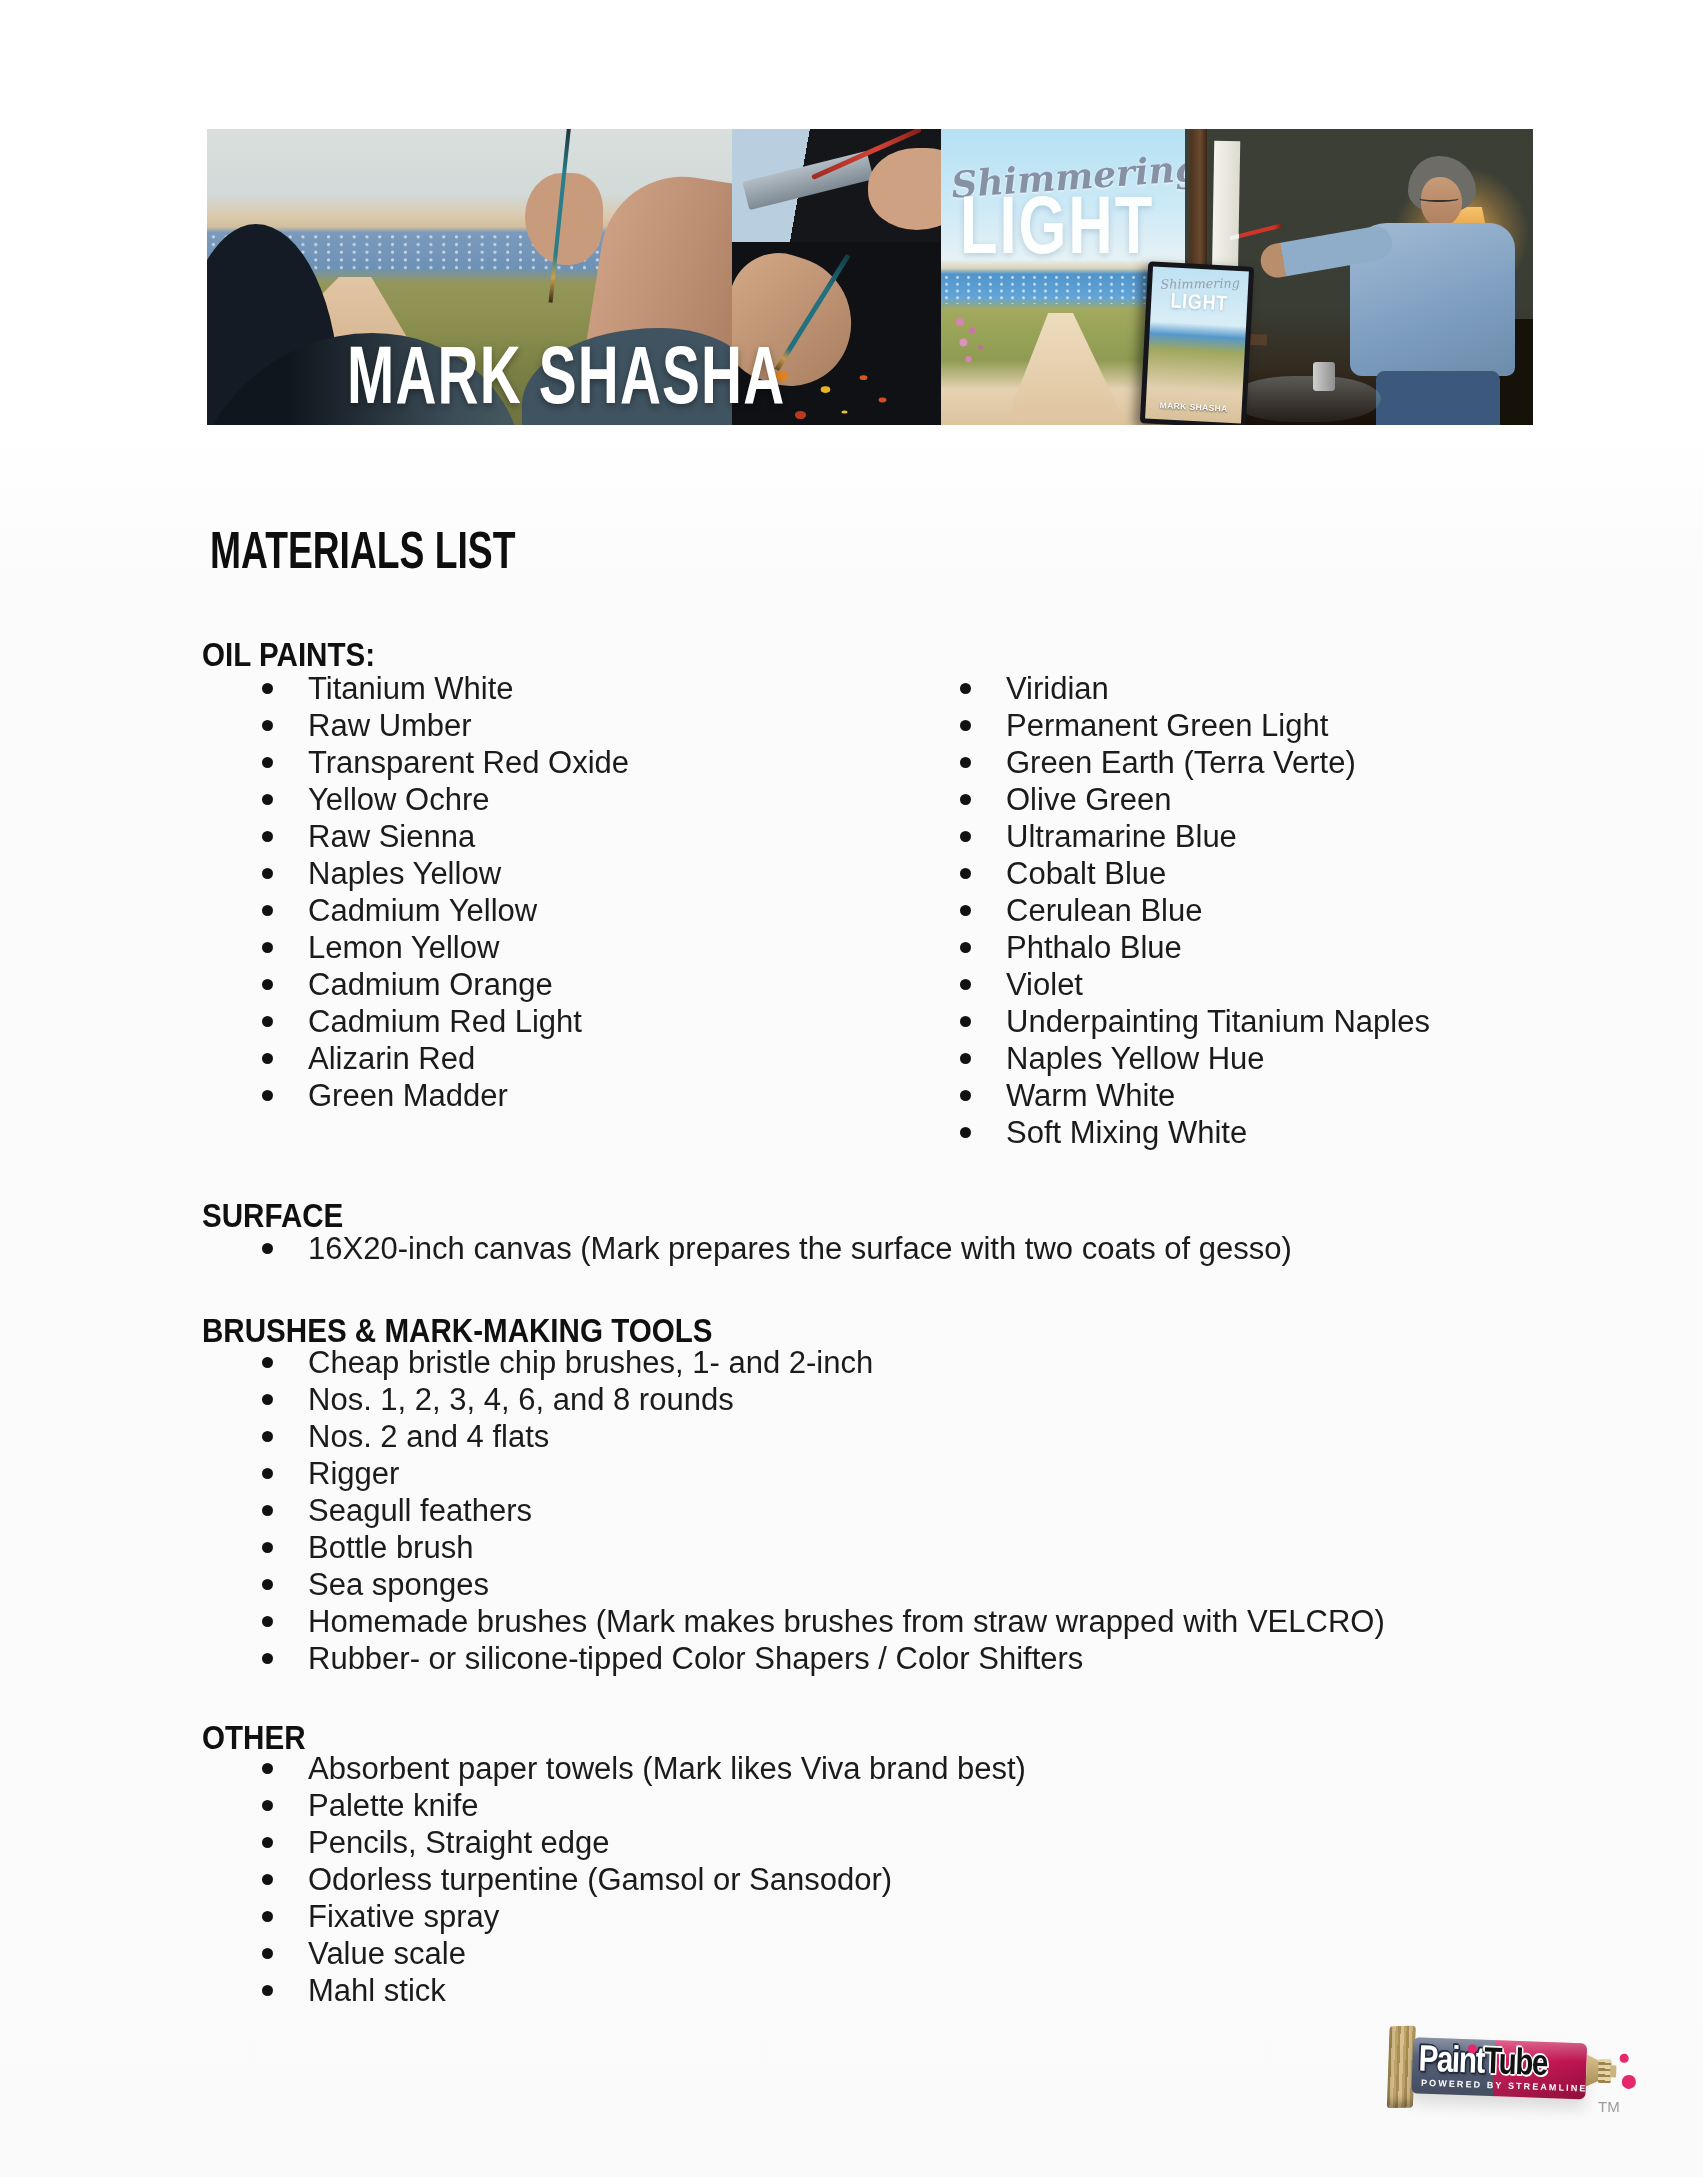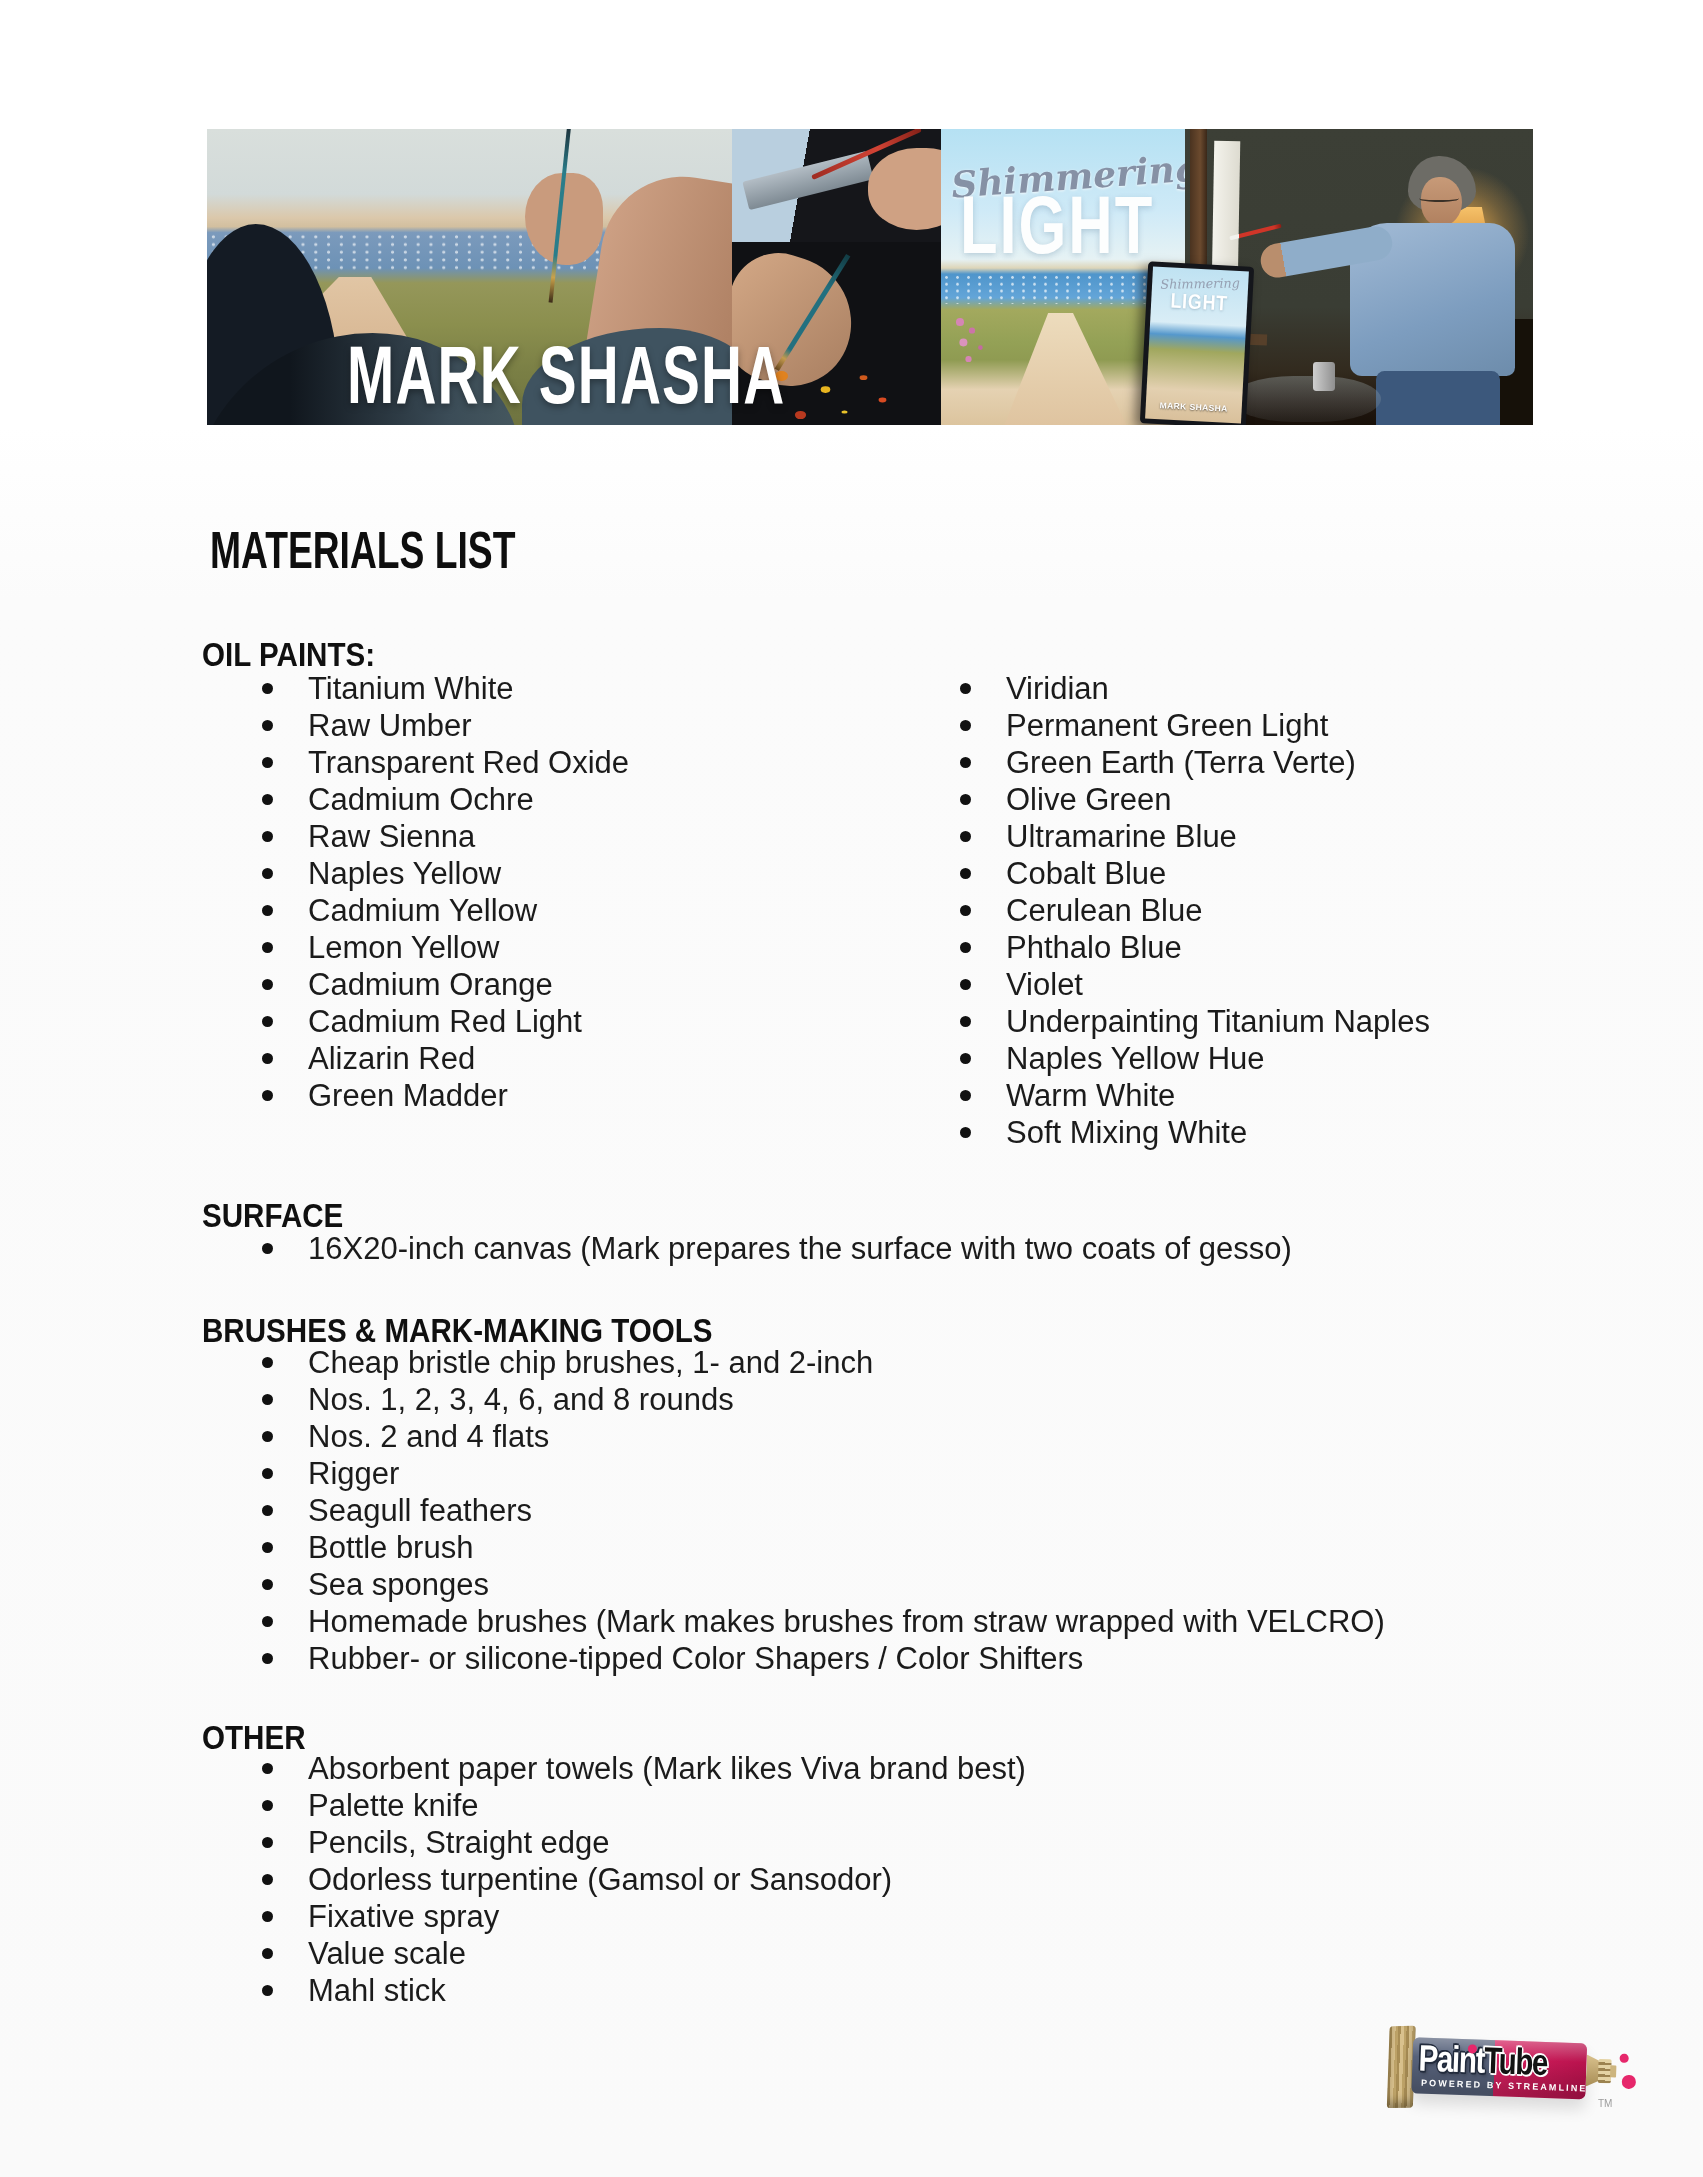--- a/index.html
+++ b/index.html
@@ -163,21 +163,21 @@
   .i-dot{position:absolute;left:55px;top:5.1px;z-index:3;width:8.5px;height:8.5px;border-radius:50%;background:#e6276b;}
   .tagline{position:absolute;left:9.4px;bottom:6px;z-index:2;font-size:9px;font-weight:700;
     letter-spacing:2.1px;color:#ffffff;white-space:nowrap;}
   .neck{position:absolute;left:198px;top:22px;width:13.6px;height:32px;
     background:linear-gradient(180deg,#d9c18d,#a88d55);clip-path:polygon(0 0,100% 20%,100% 80%,0 100%);}
   .threads{position:absolute;left:210px;top:26.4px;width:12.8px;height:24px;border-radius:1.7px;
     background:repeating-linear-gradient(180deg,#e4d3a4 0 3.4px,#9c8350 3.4px 6px);}
   .nozzle-tip{position:absolute;left:222px;top:31.5px;width:6px;height:12.8px;background:#cdb57e;border-radius:0.9px;}
   .pdot1{position:absolute;left:231px;top:20.4px;width:8.5px;height:8.5px;border-radius:50%;background:#e6276b;}
   .pdot2{position:absolute;left:234px;top:41px;width:13.6px;height:13.6px;border-radius:50%;background:#e6276b;}
-  .tm{position:absolute;left:210px;top:68px;font-size:10px;color:#9c9c9c;text-align:right;}
+  .tm{position:absolute;left:210px;top:68px;font-size:15px;color:#9c9c9c;text-align:right;}
 </style>
 </head>
 <body>
 
 <div class="page">
   <div class="bg-tint"></div>
 
   <div class="banner">
 
     <div class="seg seg-left">
@@ -242,21 +242,21 @@
     </div>
   </div>
 
   <h1 class="title">MATERIALS LIST</h1>
 
   <h2 class="sec oil-title">OIL PAINTS:</h2>
   <ul class="list col1">
       <li>Titanium White</li>
       <li>Raw Umber</li>
       <li>Transparent Red Oxide</li>
-      <li>Cadmium Ochre</li>
+      <li>Yellow Ochre</li>
       <li>Raw Sienna</li>
       <li>Naples Yellow</li>
       <li>Cadmium Yellow</li>
       <li>Lemon Yellow</li>
       <li>Cadmium Orange</li>
       <li>Cadmium Red Light</li>
       <li>Alizarin Red</li>
       <li>Green Madder</li>
     </ul>
   <ul class="list col2">

